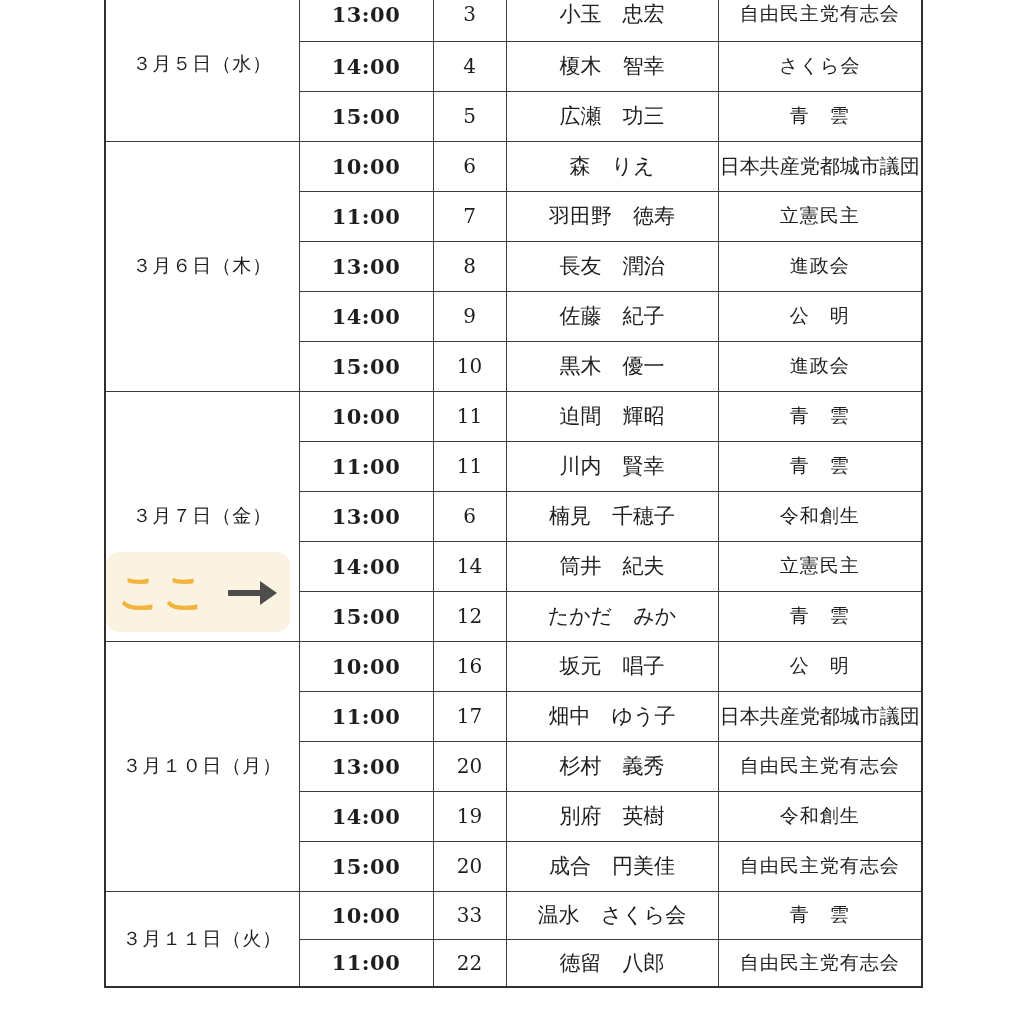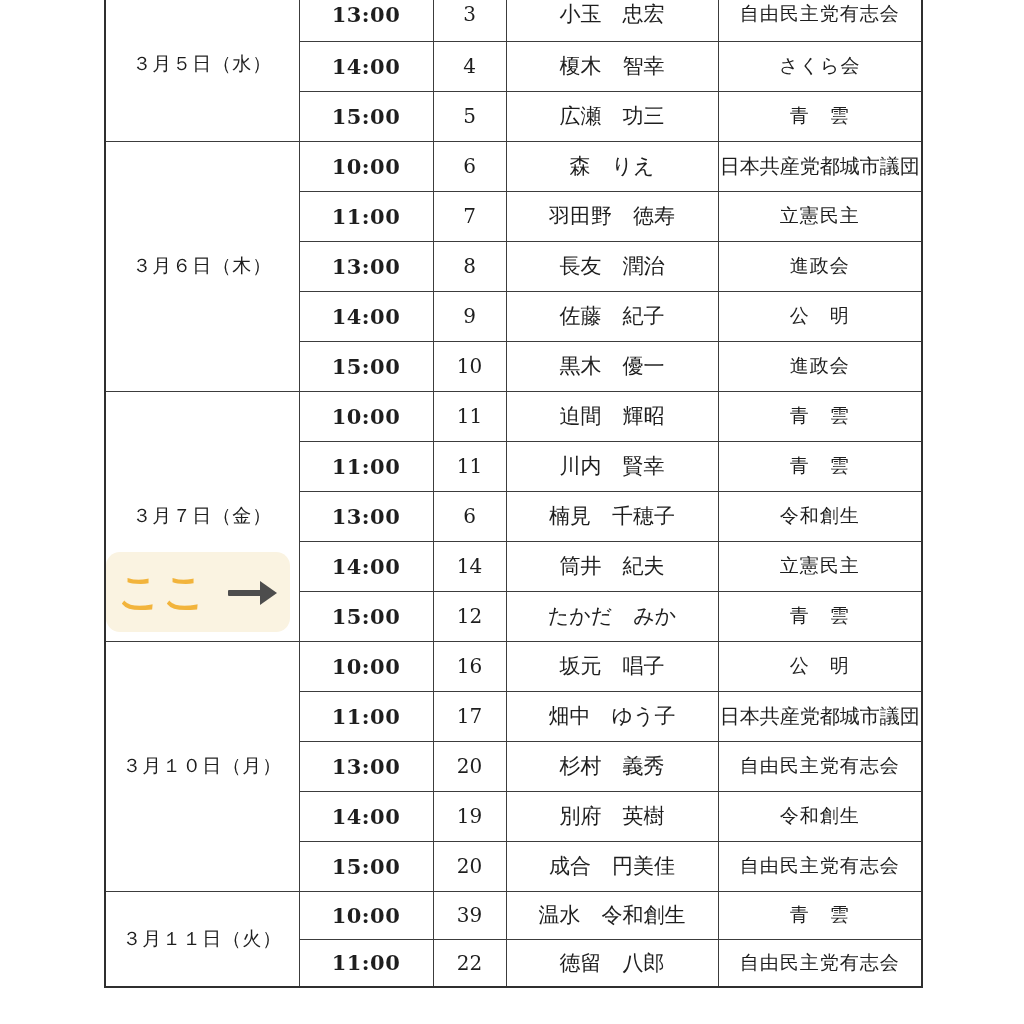--- a/index.html
+++ b/index.html
@@ -179,22 +179,22 @@
         </tr>
         <tr class="row">
           <td class="time">15:00</td>
           <td class="no">20</td>
           <td class="name">成合　円美佳</td>
           <td class="party">自由民主党有志会</td>
         </tr>
         <tr class="row row-last">
           <td rowspan="2" class="date">３月１１日（火）</td>
           <td class="time">10:00</td>
-          <td class="no">39</td>
-          <td class="name">温水　令和創生</td>
+          <td class="no">33</td>
+          <td class="name">温水　さくら会</td>
           <td class="party">青　雲</td>
         </tr>
         <tr class="row row-last">
           <td class="time">11:00</td>
           <td class="no">22</td>
           <td class="name">徳留　八郎</td>
           <td class="party">自由民主党有志会</td>
         </tr>
       </tbody>
   </table>

